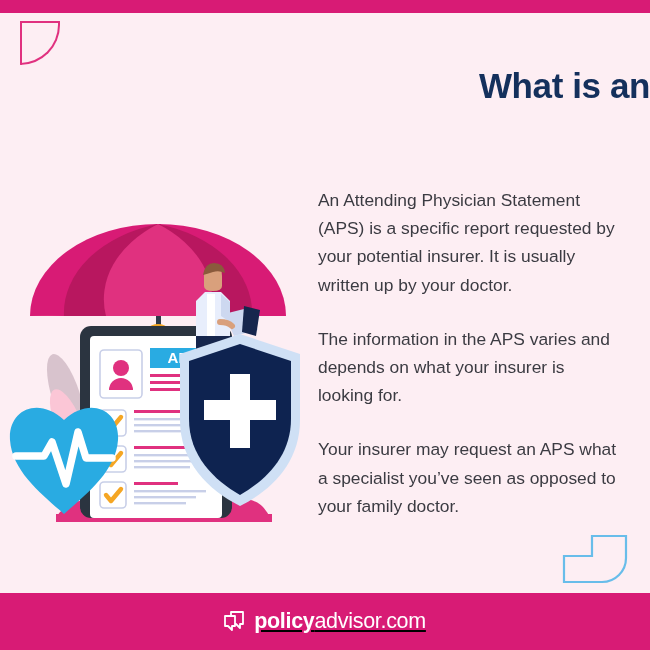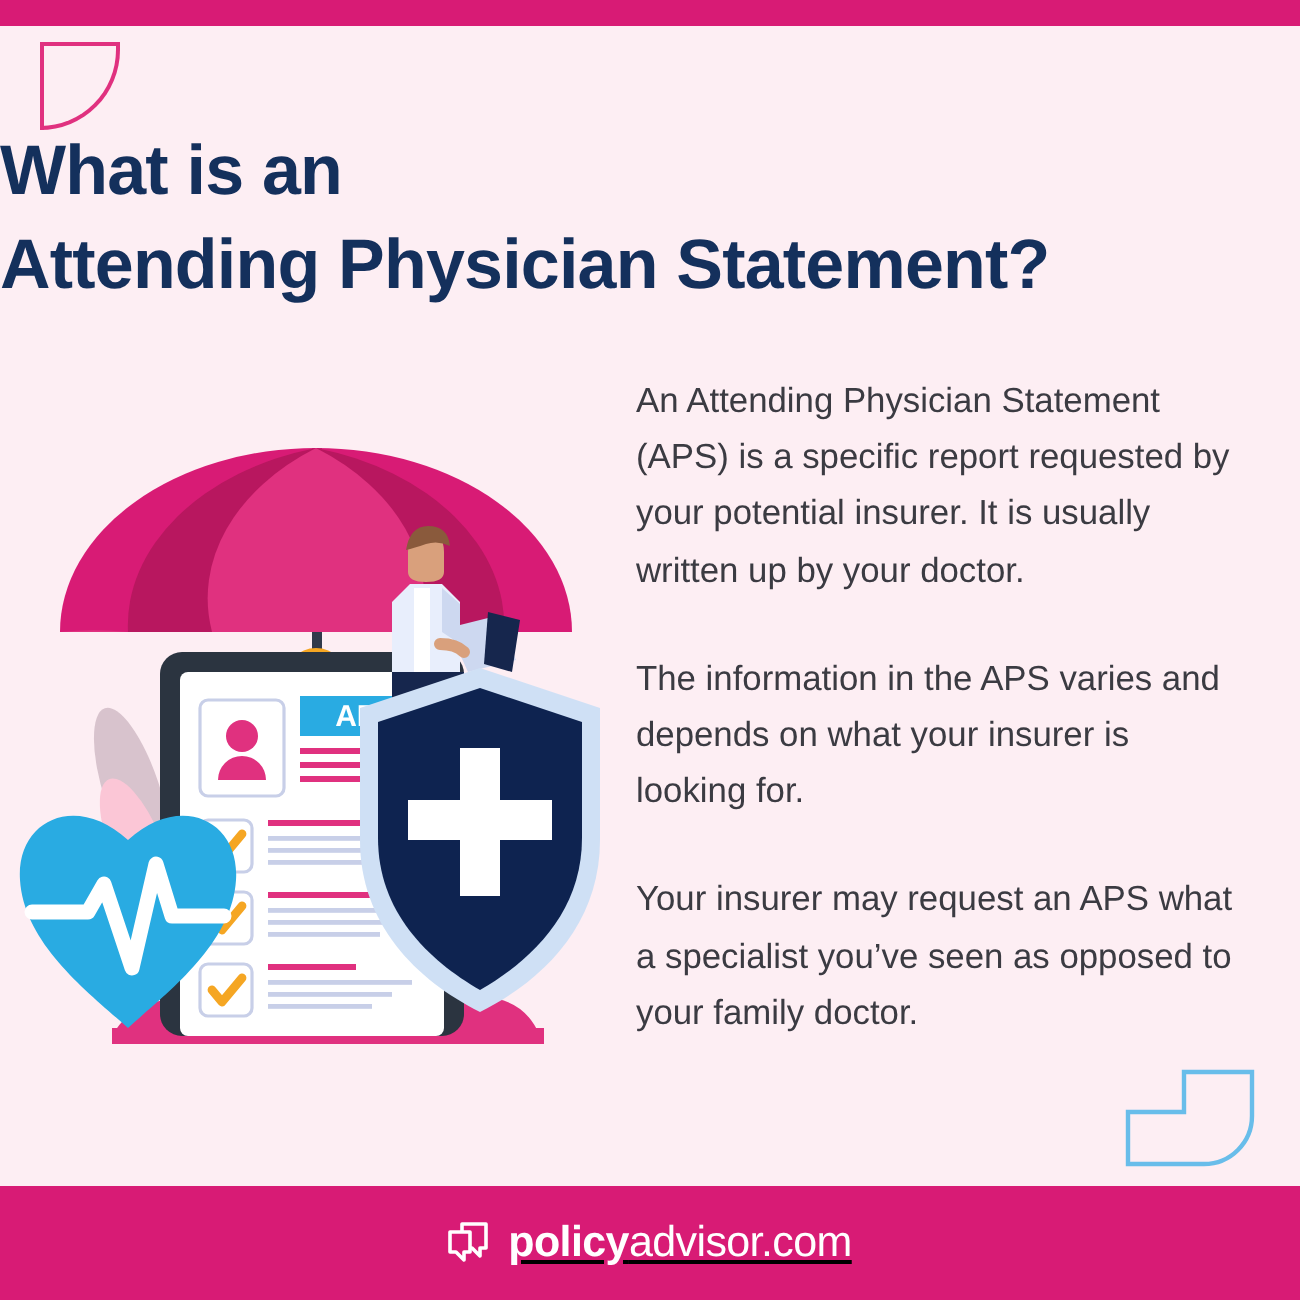--- a/index.html
+++ b/index.html
@@ -14,21 +14,21 @@
   .bottom-bar{position:absolute;left:0;bottom:0;width:650px;height:57px;background:#d81b75;}
 
   
   .deco-tl{position:absolute;left:20px;top:21px;width:40px;height:44px;
     border:2px solid #e0317f;border-top-right-radius:0;
     border-bottom-right-radius:44px;box-sizing:border-box;background:transparent;}
   .deco-br{position:absolute;right:22px;bottom:66px;width:66px;height:50px;}
   .deco-br svg{display:block;}
 
   
-  .heading{position:absolute;left:0;top:40px;width:650px;text-align:left;
+  .heading{position:absolute;left:0;top:40px;width:650px;text-align:right;
     color:#14305c;font-weight:bold;font-size:35px;line-height:1.34;
     letter-spacing:-0.4px;font-family:"Liberation Sans", sans-serif;}
   .heading .l1{display:block;}
   .heading .l2{display:block;}
 
   
   .copy{position:absolute;left:318px;top:186px;width:300px;color:#3b3b42;
     font-size:17.4px;line-height:1.62;}
   .copy p{margin:0 0 26px 0;}
   .copy p:last-child{margin-bottom:0;}
@@ -56,21 +56,20 @@
   <div class="deco-tl"></div>
 
   <div class="deco-br">
     <svg width="66" height="50" viewBox="0 0 66 50">
       <path d="M2 22 L2 48 L40 48 A24 24 0 0 0 64 24 L64 2 L30 2 L30 22 Z" fill="none" stroke="#68bdea" stroke-width="2.2"></path>
     </svg>
   </div>
 
   <h1 class="heading">
     <span class="l1">What is an</span>
-    <span class="l2">Attending Physician Statement?</span>
   </h1>
 
   <div class="copy">
     <p>An Attending Physician Statement (APS) is a specific report requested by your potential insurer. It is usually written up by your doctor.</p>
     <p>The information in the APS varies and depends on what your insurer is looking for.</p>
     <p>Your insurer may request an APS what a specialist you’ve seen as opposed to your family doctor.</p>
   </div>
 
   <div class="illo">
     <svg width="300" height="325" viewBox="0 0 300 325">

